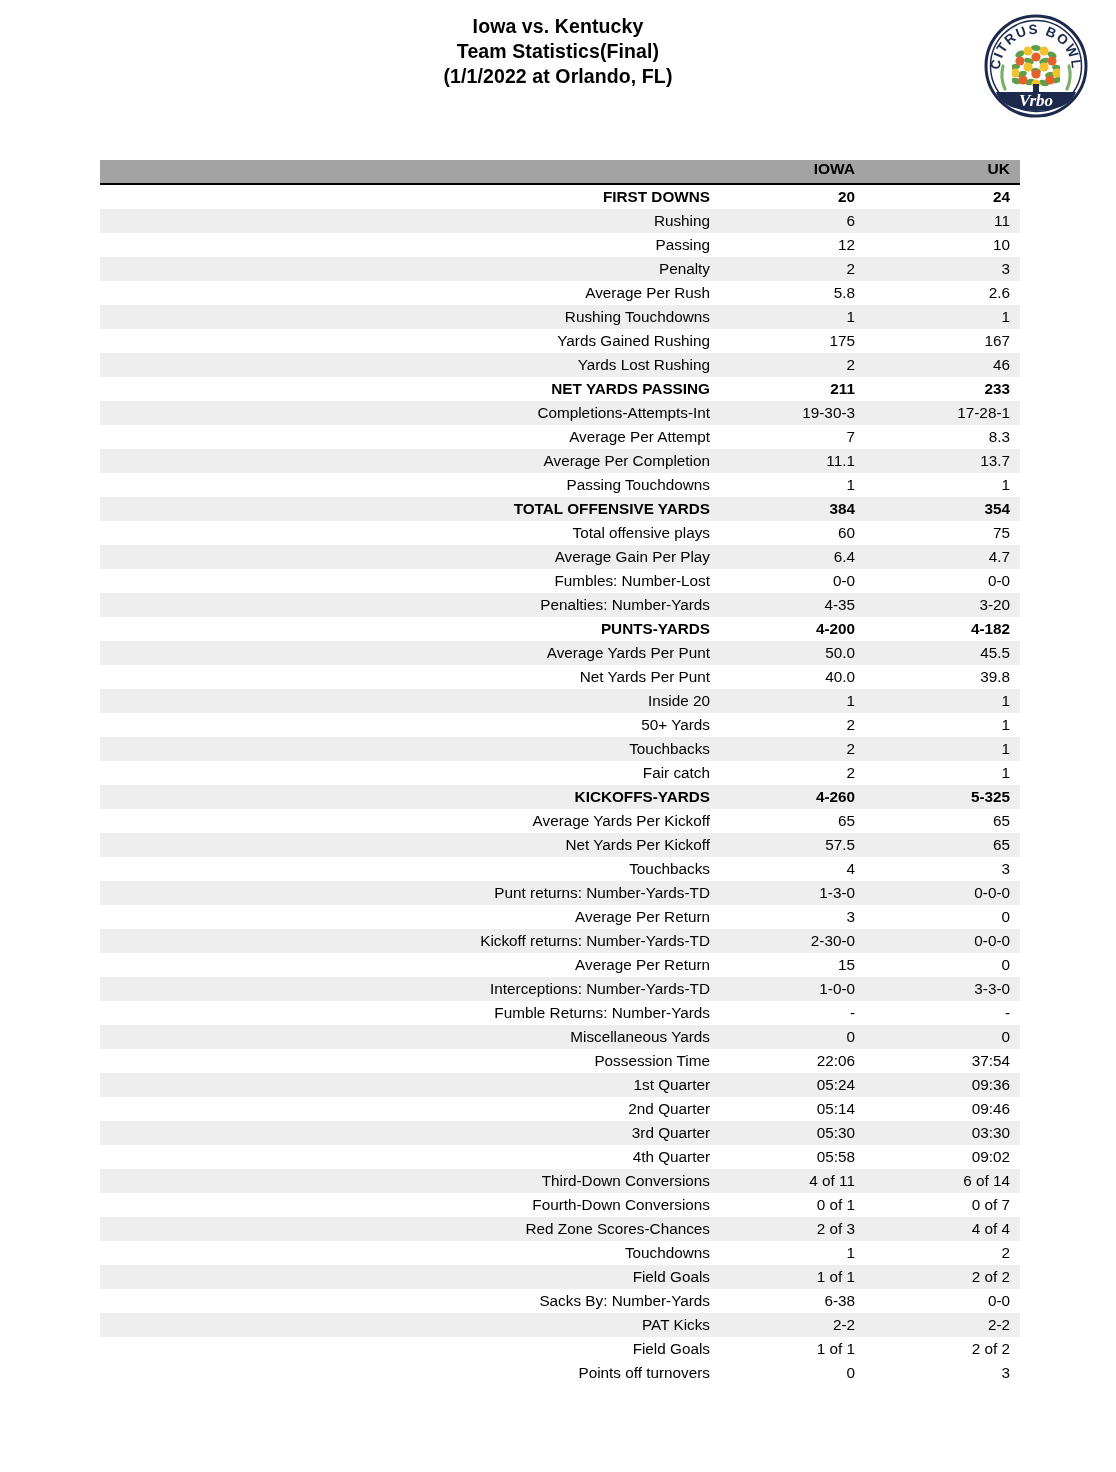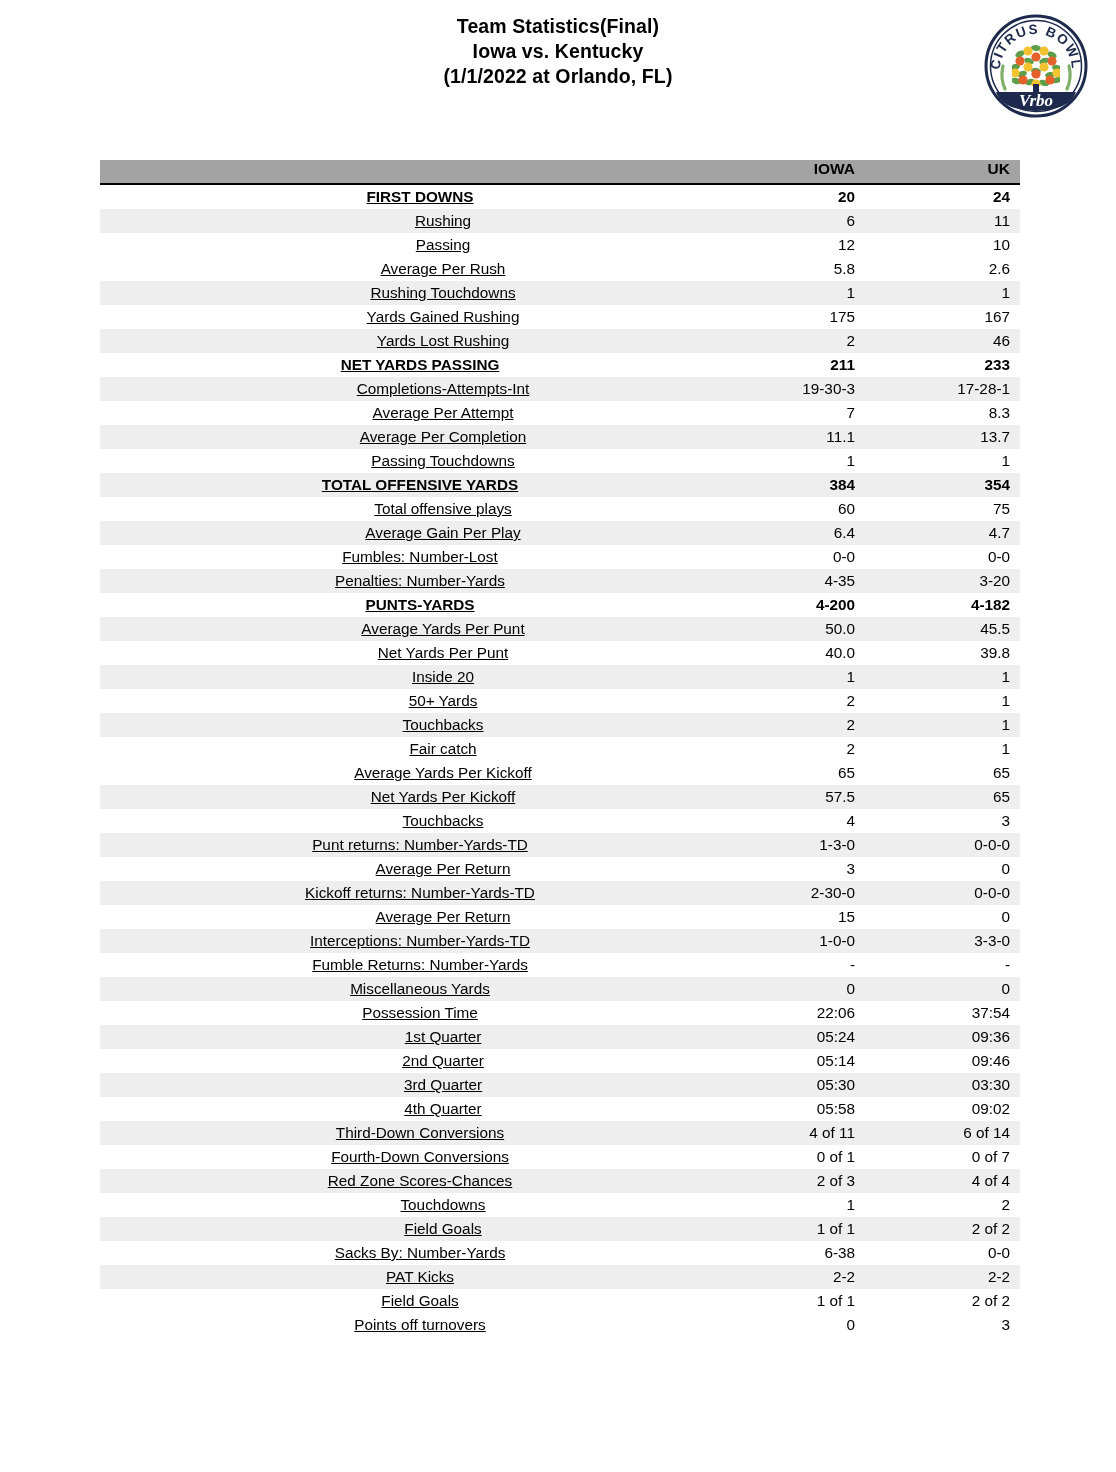--- a/index.html
+++ b/index.html
@@ -78,39 +78,38 @@
   tbody td {
     font-size: 15.3px;
     padding: 0 10px 0 0;
     height: 24px;
     line-height: 24px;
     text-align: right;
     white-space: nowrap;
     vertical-align: middle;
   }
   tbody td.label {
-    text-align: center;
+    text-align: right;
     padding-right: 0;
-    text-decoration: underline;
   }
   tbody tr.shade td { background: #eeeeee; }
   tbody tr.bold td { font-weight: bold; }
 
   
   tbody td.label.lvl0 { padding-left: 30px; }
   tbody td.label.lvl1 { padding-left: 76px; }
 </style>
 </head>
 <body>
 
 <div class="header">
 
   <div class="title-block">
+    <div>Iowa vs. Kentucky</div>
     <div>Team Statistics(Final)</div>
-    <div>Iowa vs. Kentucky</div>
     <div>(1/1/2022 at Orlando, FL)</div>
   </div>
 
   <div class="logo">
     <svg viewBox="0 0 104 104" width="104" height="104" aria-hidden="true">
       <defs>
         <path id="arcpath" d="M 16 56 A 36 36 0 0 1 88 56" fill="none"></path>
         <clipPath id="domeclip">
           <path d="M 52 28 A 24 24 0 0 1 76 52 L 76 72 L 28 72 L 28 52 A 24 24 0 0 1 52 28 Z"></path>
         </clipPath>
@@ -194,20 +193,25 @@
         <tr class="shade">
           <td class="label lvl1">Rushing</td>
           <td>6</td>
           <td>11</td>
         </tr>
         <tr>
           <td class="label lvl1">Passing</td>
           <td>12</td>
           <td>10</td>
         </tr>
+        <tr class="shade">
+          <td class="label lvl1">Penalty</td>
+          <td>2</td>
+          <td>3</td>
+        </tr>
         <tr>
           <td class="label lvl1">Average Per Rush</td>
           <td>5.8</td>
           <td>2.6</td>
         </tr>
         <tr class="shade">
           <td class="label lvl1">Rushing Touchdowns</td>
           <td>1</td>
           <td>1</td>
         </tr>
@@ -299,20 +303,25 @@
         <tr class="shade">
           <td class="label lvl1">Touchbacks</td>
           <td>2</td>
           <td>1</td>
         </tr>
         <tr>
           <td class="label lvl1">Fair catch</td>
           <td>2</td>
           <td>1</td>
         </tr>
+        <tr class="shade bold">
+          <td class="label lvl0">KICKOFFS-YARDS</td>
+          <td>4-260</td>
+          <td>5-325</td>
+        </tr>
         <tr>
           <td class="label lvl1">Average Yards Per Kickoff</td>
           <td>65</td>
           <td>65</td>
         </tr>
         <tr class="shade">
           <td class="label lvl1">Net Yards Per Kickoff</td>
           <td>57.5</td>
           <td>65</td>
         </tr>

